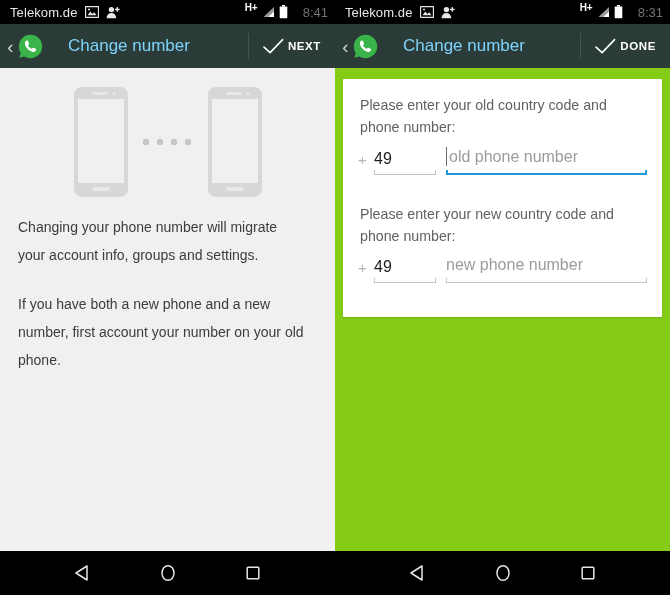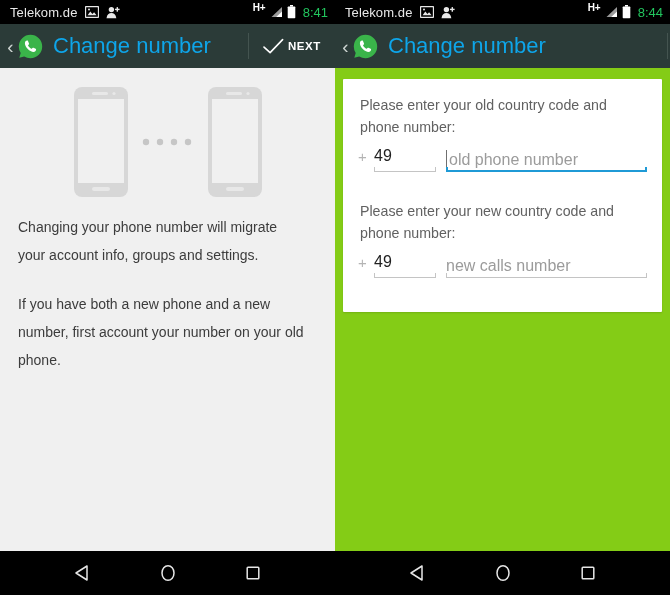--- a/index.html
+++ b/index.html
@@ -45,21 +45,21 @@
     white-space:nowrap;
   }
   .sb-icons-left{
     display:flex;align-items:center;gap:7px;margin-left:8px;
   }
   .sb-spacer{flex:1;}
   .sb-icons-right{
     display:flex;align-items:center;gap:4px;
   }
   .sb-time{
-    font-size:13px;color:#22c55e;margin-left:3px;white-space:nowrap;
+    font-size:13px;color:#737373;margin-left:11px;white-space:nowrap;
   }
   .ic-net{
     font-size:10px;font-weight:bold;color:#ffffff;line-height:1;
     position:relative;top:-4px;
   }
   svg{display:block;}
 
   
   .appbar{
     height:44px;
@@ -75,23 +75,23 @@
     font-size:19px;
     line-height:1;
     width:13px;
     text-align:center;
     margin-right:1px;
   }
   .wa-logo{
     width:25px;height:25px;flex:0 0 auto;
   }
   .ab-title{
-    color:#0ea5e9;
-    font-size:22px;
-    margin-left:10px;
+    color:#7dd3fc;
+    font-size:17px;
+    margin-left:25px;
     white-space:nowrap;
     font-weight:400;
   }
   .ab-spacer{flex:1;}
   .ab-divider{
     width:1px;height:26px;background:#445450;margin-right:2px;
   }
   .ab-action{
     display:flex;align-items:center;gap:4px;
     padding:0 14px 0 12px;height:44px;
@@ -182,21 +182,21 @@
     position:absolute;bottom:0;width:1px;height:5px;background:#c4c4c4;
   }
   .underline .tick-l{left:0;}
   .underline .tick-r{right:0;}
   .underline.focused .line{height:2px;background:#1f9ad6;}
   .underline.focused .tick-l,.underline.focused .tick-r{background:#1f9ad6;width:2px;height:5px;}
 
   .pn-wrap{
     flex:1;
     position:relative;
-    padding-bottom:1px;
+    padding-bottom:7px;
     margin-left:10px;
   }
   .pn-inner{
     display:flex;align-items:center;padding-bottom:2px;
   }
   .caret{
     width:1px;height:19px;background:#6f6f6f;margin-right:2px;
   }
   .placeholder{
     font-size:16px;
@@ -351,35 +351,43 @@
                 <path d="M12 1 L12 11 L1.5 11 Z" fill="#9a9a9a"></path>
                 <path d="M12 5.5 L12 11 L6.2 11 Z" fill="#ffffff"></path>
               </svg>
           </span>
           <span>
             <svg width="9" height="14" viewBox="0 0 9 14">
                 <rect x="3" y="0" width="3" height="1.6" fill="#ffffff"></rect>
                 <rect x="0.7" y="1.6" width="7.6" height="11.6" rx="0.7" fill="#ffffff"></rect>
               </svg>
           </span>
-          <span class="sb-time">8:44</span>
+          <span class="sb-time">8:31</span>
         </span>
       </div>
 
       <div class="appbar">
         <span class="ab-back">‹</span>
         <span class="wa-logo">
           <svg width="25" height="25" viewBox="0 0 25 25">
             <path d="M12.5 0.8 A11.7 11.7 0 0 1 12.5 24.2 A11.6 11.6 0 0 1 6.2 22.4 L1.3 23.7 L2.7 19 A11.6 11.6 0 0 1 0.8 12.5 A11.7 11.7 0 0 1 12.5 0.8 Z" fill="#3ab44a"></path>
             <path d="M9.1 6.6 C9.6 6.6 9.9 6.7 10.1 7.2 L11 9.4 C11.2 9.8 11.1 10.1 10.8 10.4 L10.2 11 C10 11.2 10 11.4 10.1 11.6 C10.7 12.8 11.9 14 13.2 14.7 C13.5 14.8 13.7 14.8 13.9 14.6 L14.6 13.9 C14.9 13.6 15.2 13.6 15.5 13.7 L17.6 14.7 C18 14.9 18.1 15.2 18.1 15.6 C18 17 16.9 17.9 15.6 17.9 C13.6 17.9 11.4 16.6 9.8 15 C8.2 13.4 6.9 11.2 6.9 9.2 C6.9 7.9 7.8 6.7 9.1 6.6 Z" fill="#ffffff"></path>
           </svg>
         </span>
         <span class="ab-title">Change number</span>
         <span class="ab-spacer"></span>
         <span class="ab-divider"></span>
+        <span class="ab-action">
+          <span>
+            <svg width="21" height="17" viewBox="0 0 21 17">
+                <path d="M1 9.1 L7.1 14.6 L19.6 1.6" fill="none" stroke="#ffffff" stroke-width="1.6" stroke-linecap="round" stroke-linejoin="round"></path>
+              </svg>
+          </span>
+          <span class="ab-action-label">DONE</span>
+        </span>
       </div>
 
       <div class="body-right">
         <div class="card">
 
           <div class="field-group">
             <div class="prompt">Please enter your old country code and phone number:</div>
             <div class="row">
               <span class="plus">+</span>
               <span class="cc-wrap">
@@ -411,21 +419,21 @@
               <span class="cc-wrap">
                 <span class="cc-val">49</span>
                 <span class="underline">
                   <span class="tick-l"></span>
                   <span class="line"></span>
                   <span class="tick-r"></span>
                 </span>
               </span>
               <span class="pn-wrap">
                 <span class="pn-inner">
-                  <span class="placeholder">new calls number</span>
+                  <span class="placeholder">new phone number</span>
                 </span>
                 <span class="underline">
                   <span class="tick-l"></span>
                   <span class="line"></span>
                   <span class="tick-r"></span>
                 </span>
               </span>
             </div>
           </div>
 

